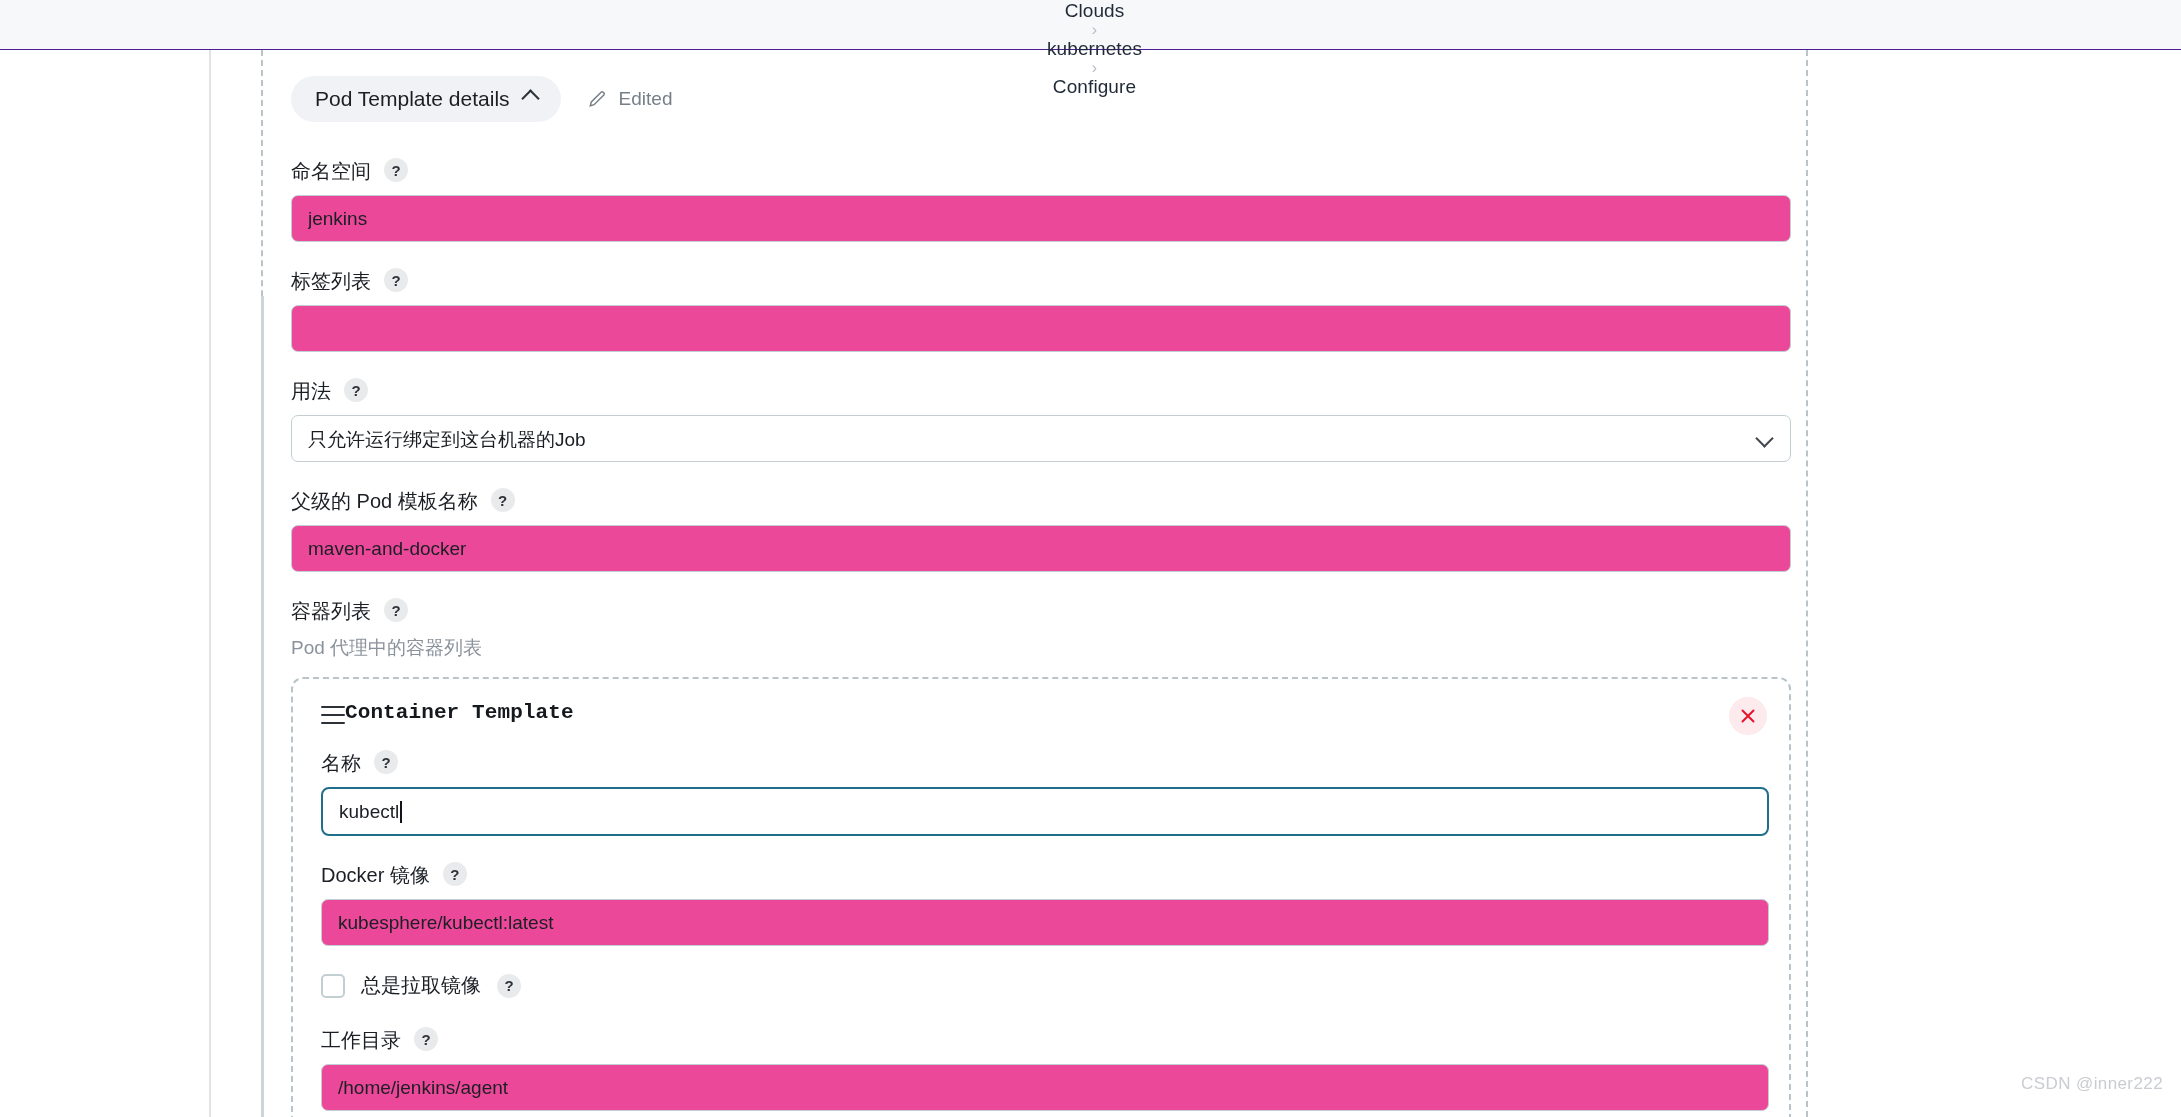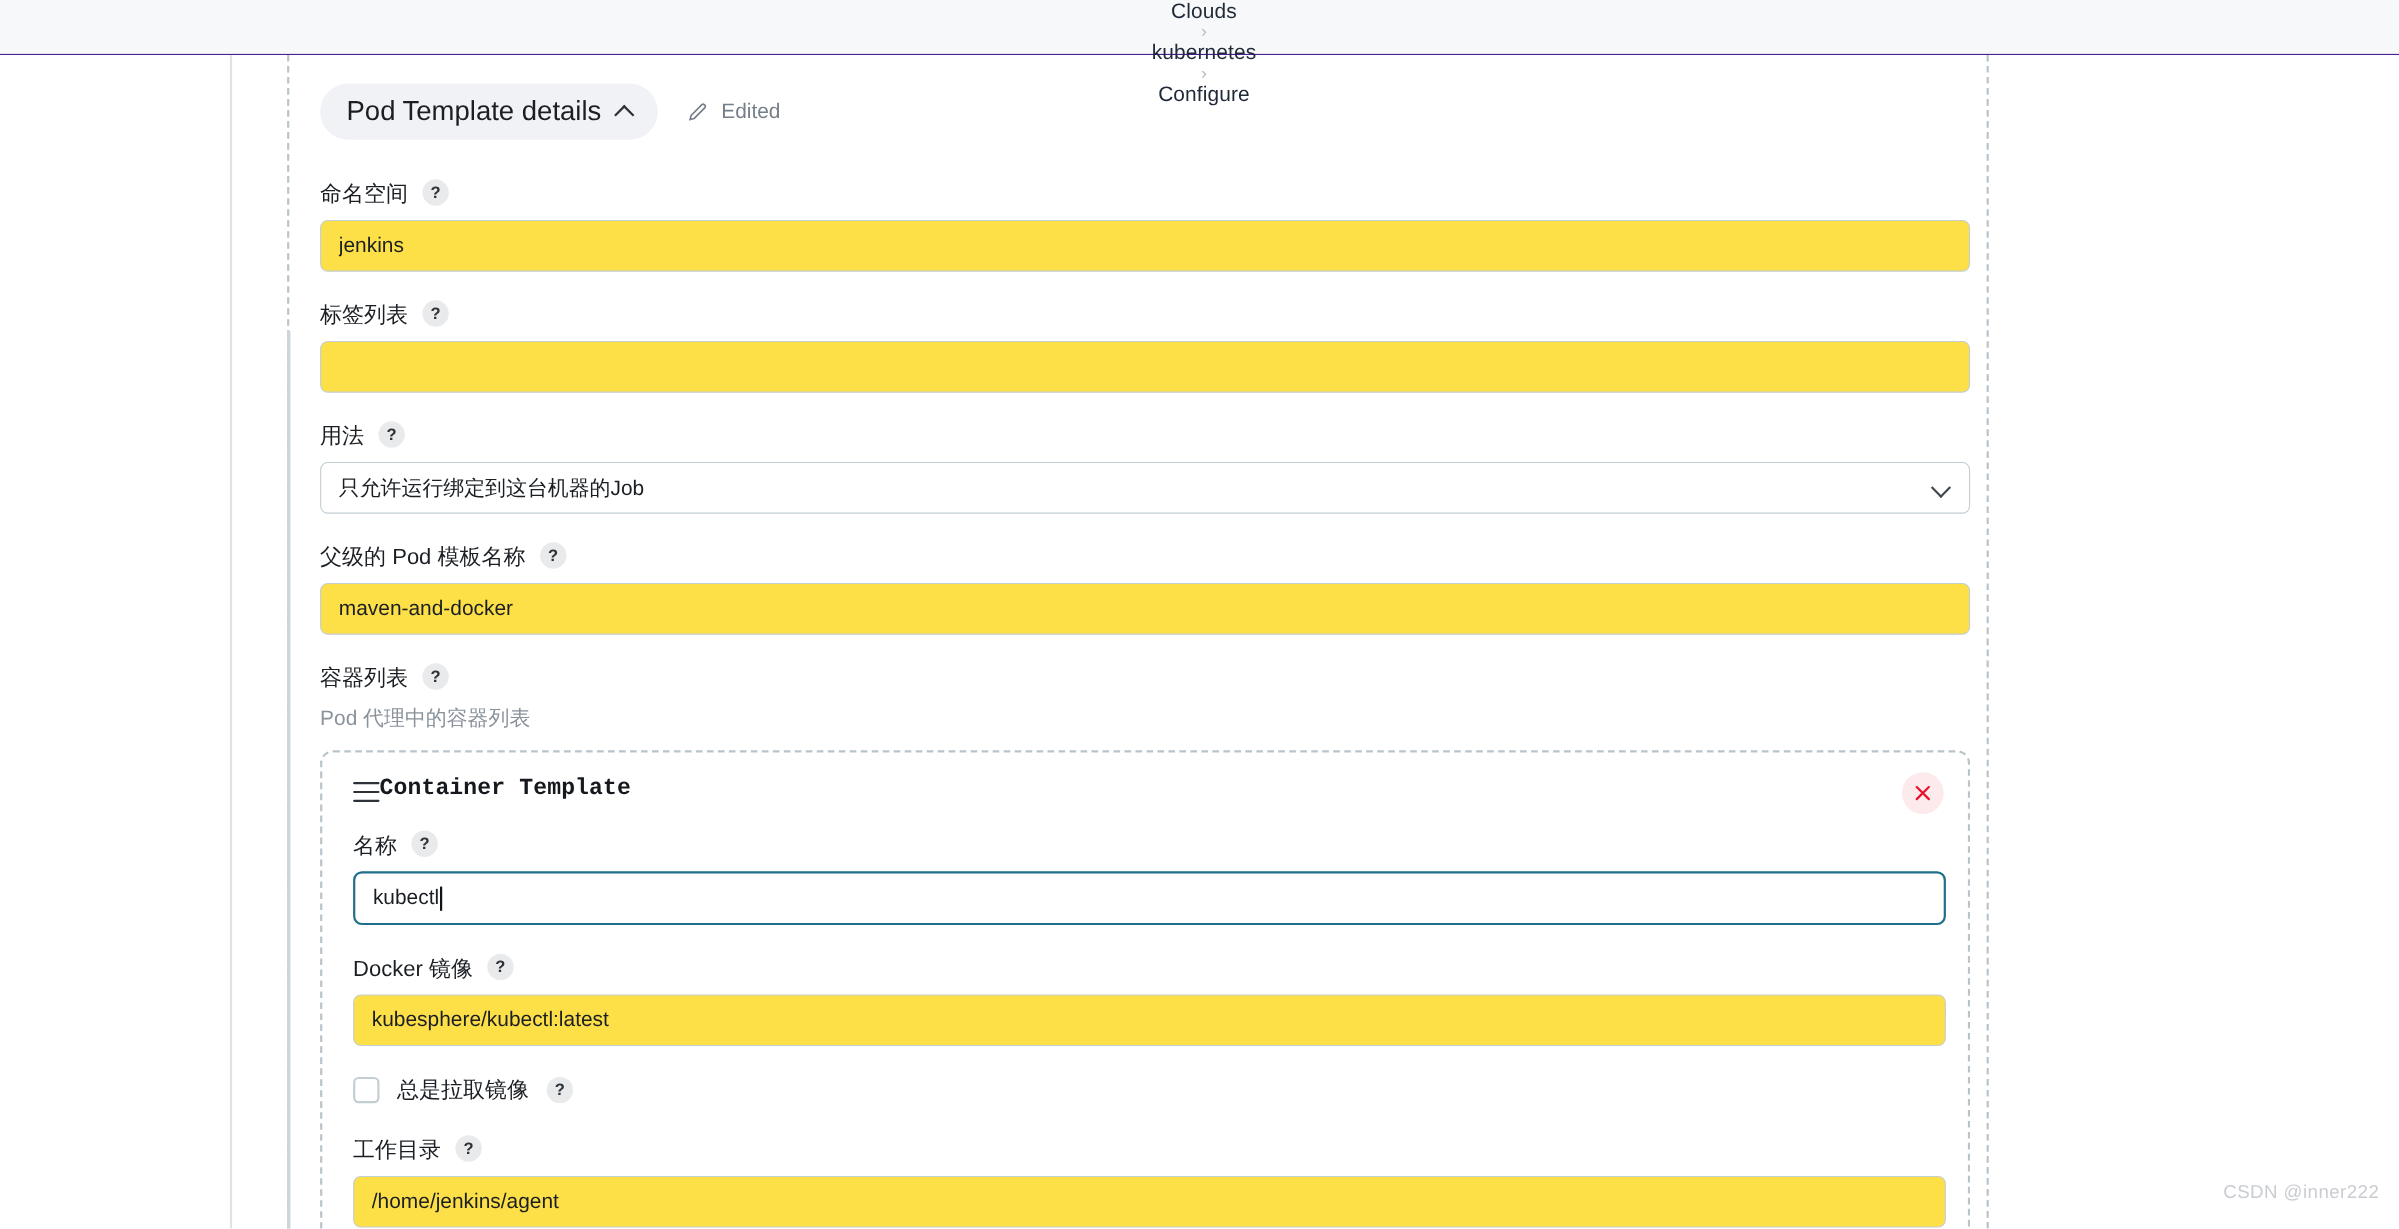--- a/index.html
+++ b/index.html
@@ -70,26 +70,26 @@
   }
 
   .section-bar {
     display: flex;
     align-items: center;
     gap: 26px;
     padding: 26px 0 0 30px;
   }
   .pill {
     display: inline-flex;
-    align-items: center;
+    align-items: flex-start;
     gap: 14px;
     background: #f1f2f6;
     border-radius: 28px;
     padding: 11px 24px;
-    font-size: 25px;
+    font-size: 21px;
     color: #1b1f24;
     cursor: pointer;
     border: none;
     font-family: inherit;
   }
   .pill .chev {
     display: inline-block;
     width: 13px;
     height: 13px;
     border-left: 2.4px solid #2b3138;
@@ -152,21 +152,21 @@
     font-size: 19px;
     color: #8a929b;
     margin: 6px 0 16px 0;
   }
 
   .tf {
     width: 1500px;
     height: 47px;
     border: 1px solid #c3ced3;
     border-radius: 7px;
-    background: #fde047;
+    background: #ec4899;
     font-size: 19px;
     color: #1b1f24;
     padding: 0 16px;
     font-family: inherit;
     outline: none;
   }
   .tf::placeholder { color: #9aa2ab; }
 
   .select-wrap { position: relative; width: 1500px; }
   .select-wrap .caret {

